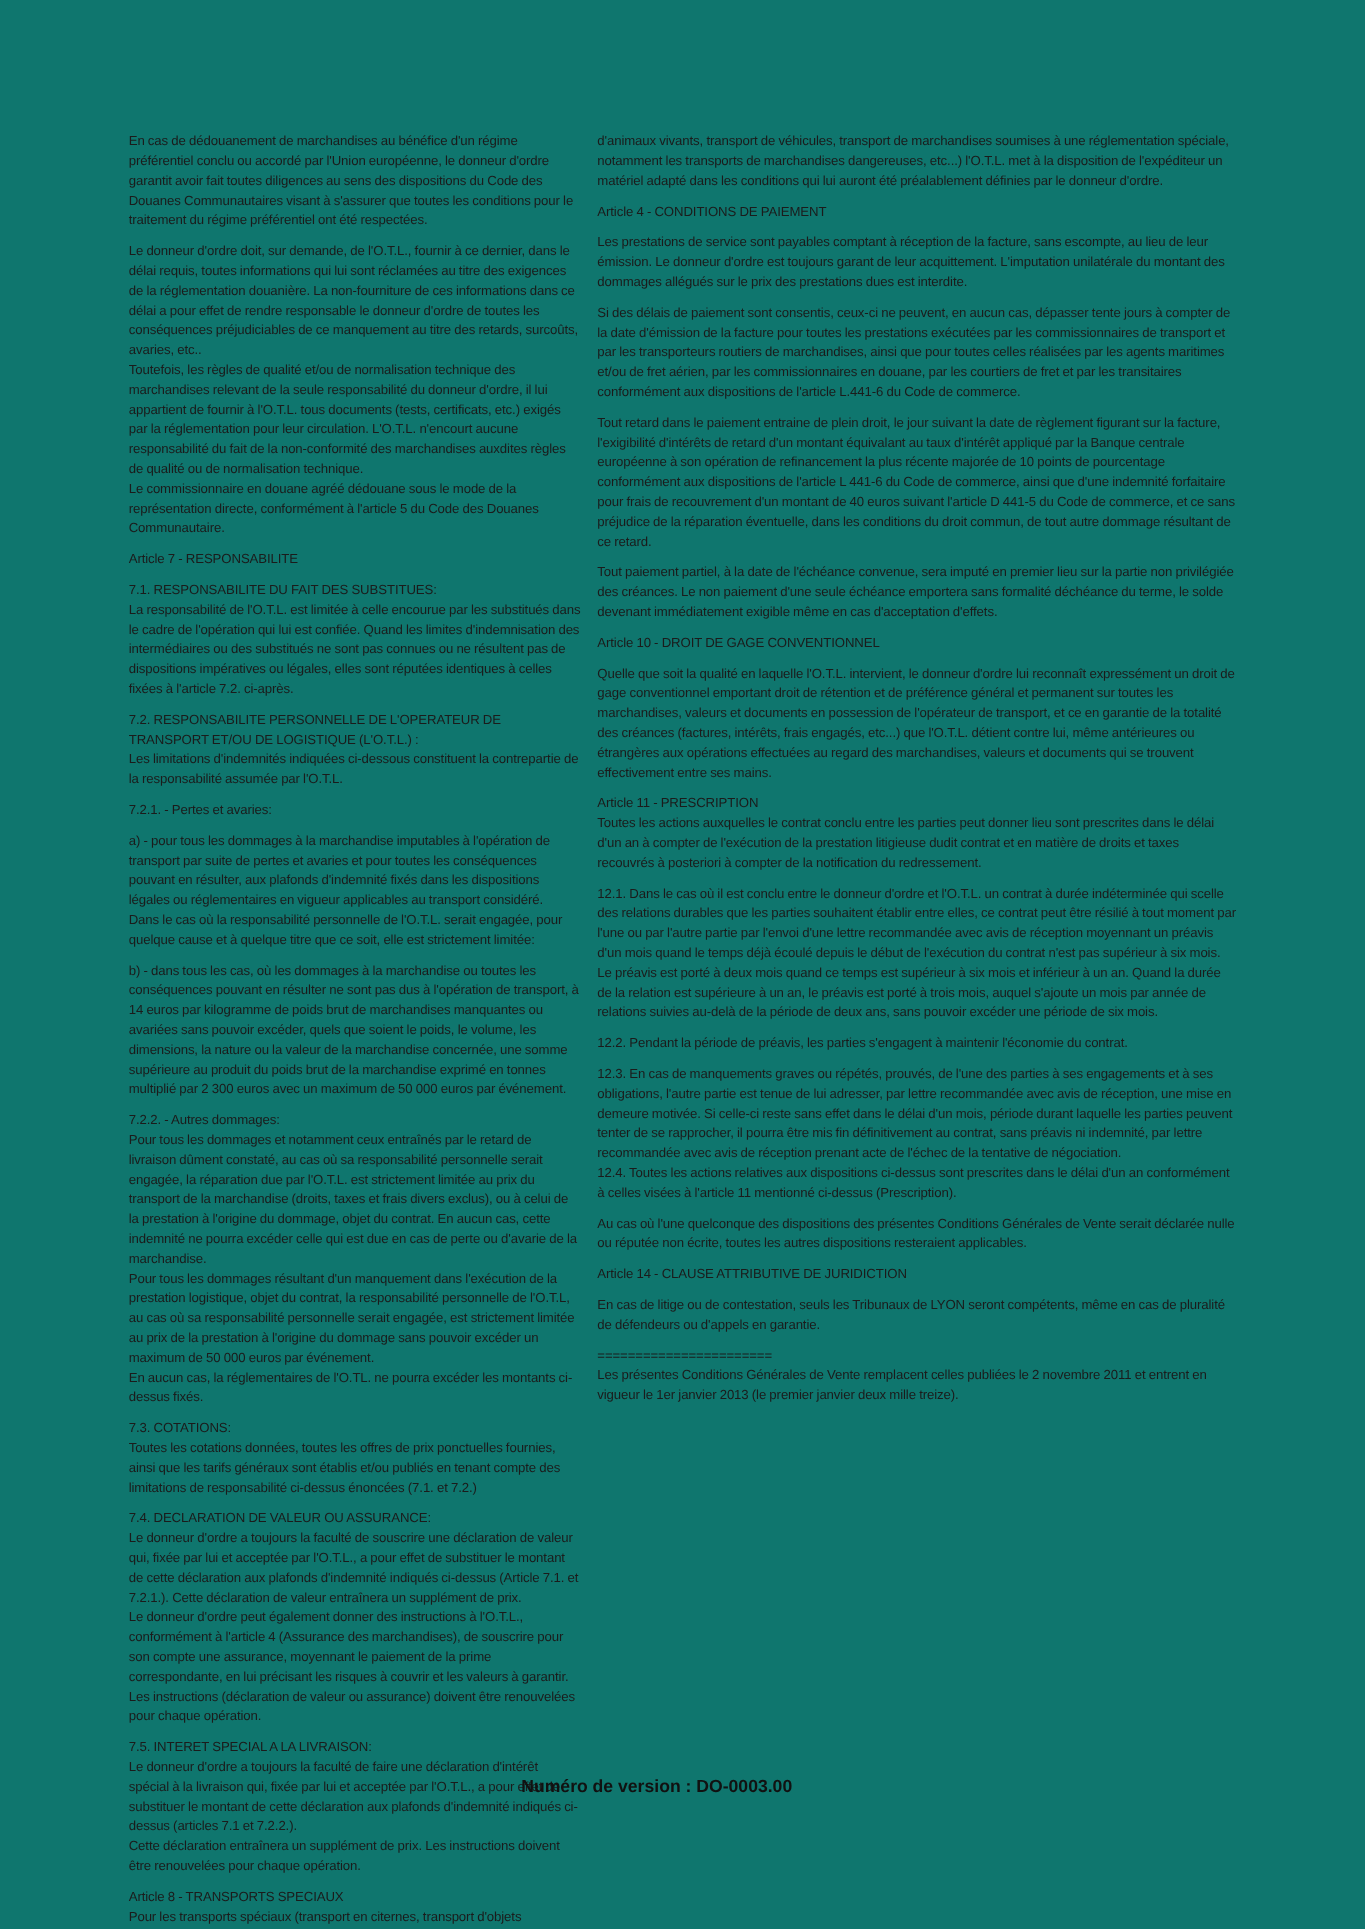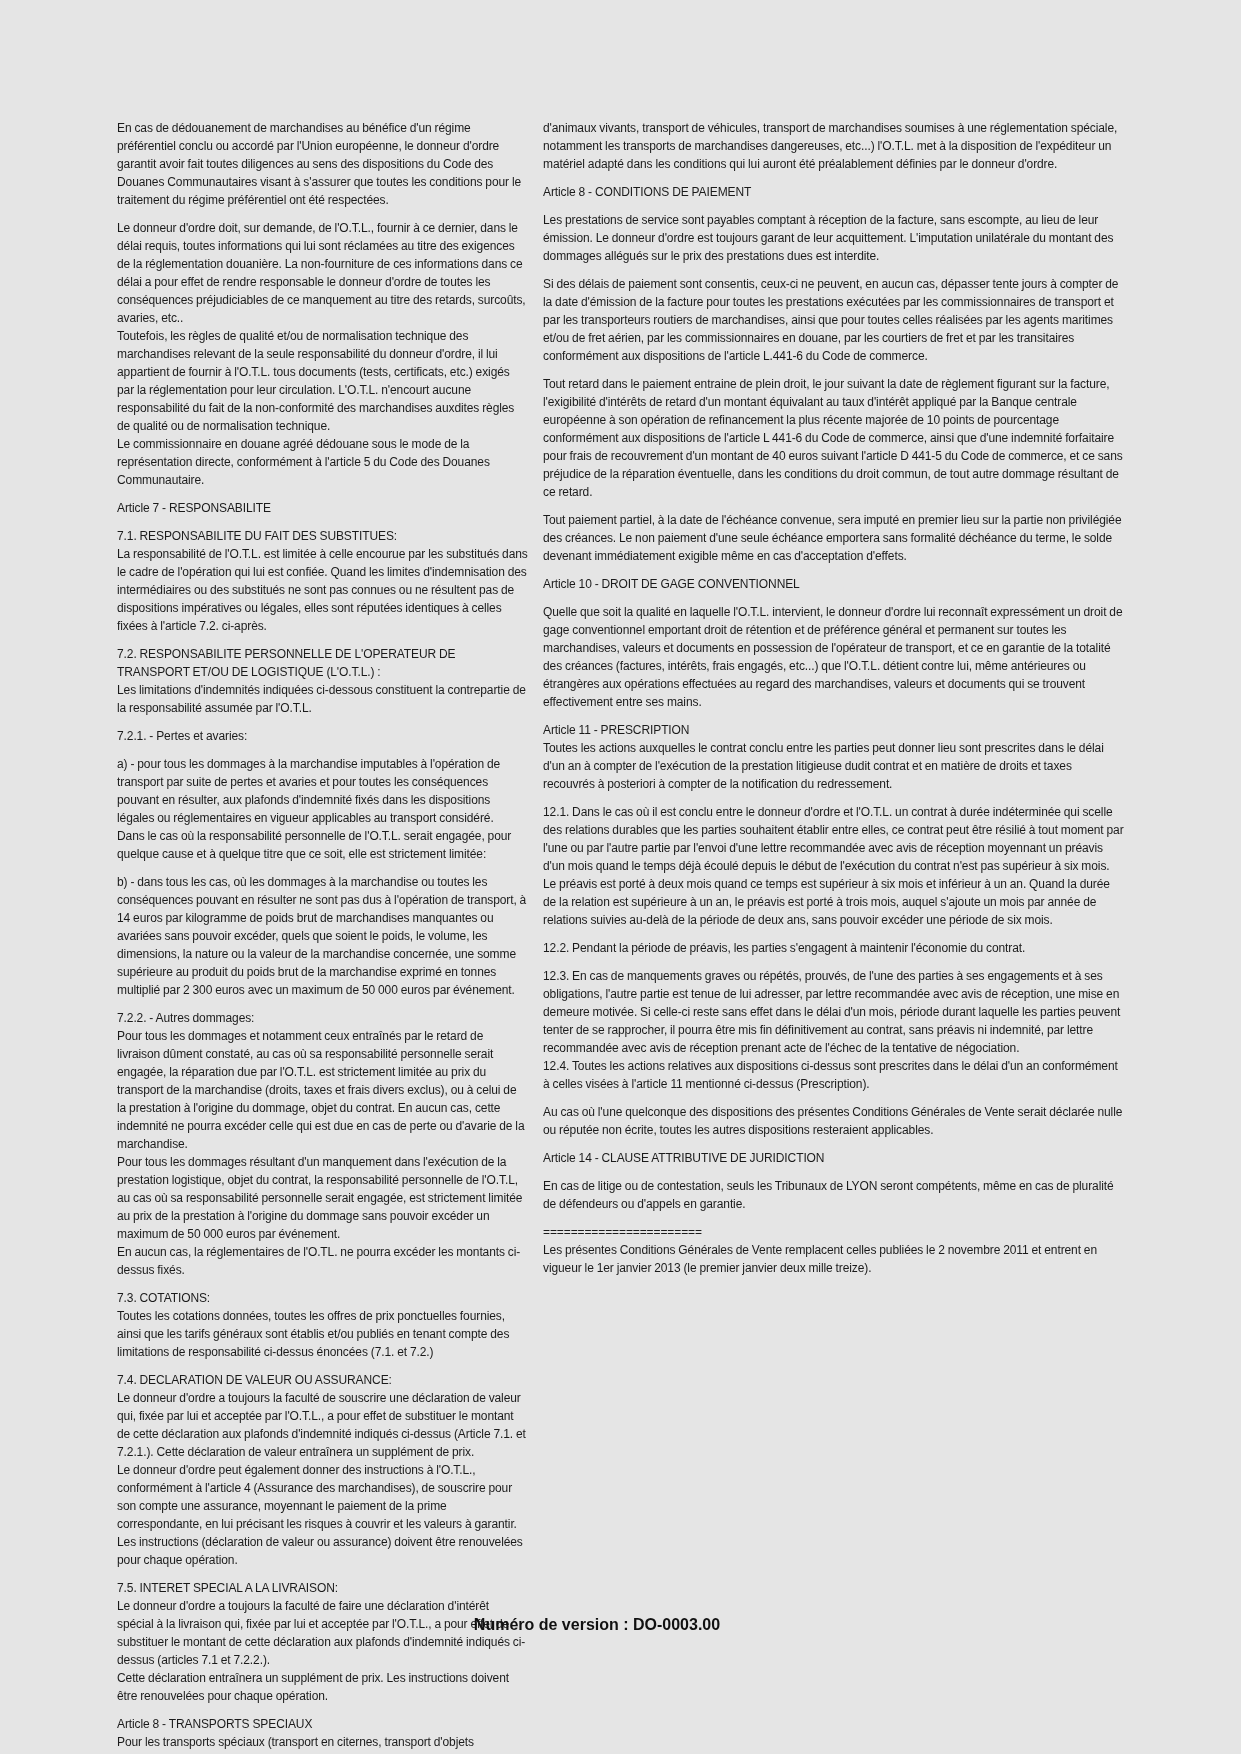--- a/index.html
+++ b/index.html
@@ -4,21 +4,21 @@
 <style>
   html, body {
     margin: 0;
     padding: 0;
     background: #ffffff;
   }
   .page {
     position: relative;
     width: 1241px;
     height: 1754px;
-    background: #e5e5e5;
+    background: #0f766e;
     overflow: hidden;
     font-family: "Liberation Sans", sans-serif;
     color: #1b1b1b;
   }
   .columns {
     position: absolute;
     left: 117px;
     top: 119px;
     display: flex;
     gap: 15px;
@@ -77,21 +77,21 @@
         <p class="para tight">Le donneur d'ordre peut également donner des instructions à l'O.T.L., conformément à l'article 4 (Assurance des marchandises), de souscrire pour son compte une assurance, moyennant le paiement de la prime correspondante, en lui précisant les risques à couvrir et les valeurs à garantir.</p>
         <p class="para tight">Les instructions (déclaration de valeur ou assurance) doivent être renouvelées pour chaque opération.</p>
         <p class="para">7.5. INTERET SPECIAL A LA LIVRAISON:</p>
         <p class="para tight">Le donneur d'ordre a toujours la faculté de faire une déclaration d'intérêt spécial à la livraison qui, fixée par lui et acceptée par l'O.T.L., a pour effet de substituer le montant de cette déclaration aux plafonds d'indemnité indiqués ci-dessus (articles 7.1 et 7.2.2.).</p>
         <p class="para tight">Cette déclaration entraînera un supplément de prix. Les instructions doivent être renouvelées pour chaque opération.</p>
         <p class="para">Article 8 - TRANSPORTS SPECIAUX</p>
         <p class="para tight">Pour les transports spéciaux (transport en citernes, transport d'objets indivisibles, transport de marchandises périssables sous température dirigée, transport</p>
       </div>
     <div class="col col-right">
         <p class="para">d'animaux vivants, transport de véhicules, transport de marchandises soumises à une réglementation spéciale, notamment les transports de marchandises dangereuses, etc...) l'O.T.L. met à la disposition de l'expéditeur un matériel adapté dans les conditions qui lui auront été préalablement définies par le donneur d'ordre.</p>
-        <p class="para">Article 8 - CONDITIONS DE PAIEMENT</p>
+        <p class="para">Article 4 - CONDITIONS DE PAIEMENT</p>
         <p class="para">Les prestations de service sont payables comptant à réception de la facture, sans escompte, au lieu de leur émission. Le donneur d'ordre est toujours garant de leur acquittement. L'imputation unilatérale du montant des dommages allégués sur le prix des prestations dues est interdite.</p>
         <p class="para">Si des délais de paiement sont consentis, ceux-ci ne peuvent, en aucun cas, dépasser tente jours à compter de la date d'émission de la facture pour toutes les prestations exécutées par les commissionnaires de transport et par les transporteurs routiers de marchandises, ainsi que pour toutes celles réalisées par les agents maritimes et/ou de fret aérien, par les commissionnaires en douane, par les courtiers de fret et par les transitaires conformément aux dispositions de l'article L.441-6 du Code de commerce.</p>
         <p class="para">Tout retard dans le paiement entraine de plein droit, le jour suivant la date de règlement figurant sur la facture, l'exigibilité d'intérêts de retard d'un montant équivalant au taux d'intérêt appliqué par la Banque centrale européenne à son opération de refinancement la plus récente majorée de 10 points de pourcentage conformément aux dispositions de l'article L 441-6 du Code de commerce, ainsi que d'une indemnité forfaitaire pour frais de recouvrement d'un montant de 40 euros suivant l'article D 441-5 du Code de commerce, et ce sans préjudice de la réparation éventuelle, dans les conditions du droit commun, de tout autre dommage résultant de ce retard.</p>
         <p class="para">Tout paiement partiel, à la date de l'échéance convenue, sera imputé en premier lieu sur la partie non privilégiée des créances. Le non paiement d'une seule échéance emportera sans formalité déchéance du terme, le solde devenant immédiatement exigible même en cas d'acceptation d'effets.</p>
         <p class="para">Article 10 - DROIT DE GAGE CONVENTIONNEL</p>
         <p class="para">Quelle que soit la qualité en laquelle l'O.T.L. intervient, le donneur d'ordre lui reconnaît expressément un droit de gage conventionnel emportant droit de rétention et de préférence général et permanent sur toutes les marchandises, valeurs et documents en possession de l'opérateur de transport, et ce en garantie de la totalité des créances (factures, intérêts, frais engagés, etc...) que l'O.T.L. détient contre lui, même antérieures ou étrangères aux opérations effectuées au regard des marchandises, valeurs et documents qui se trouvent effectivement entre ses mains.</p>
         <p class="para">Article 11 - PRESCRIPTION</p>
         <p class="para tight">Toutes les actions auxquelles le contrat conclu entre les parties peut donner lieu sont prescrites dans le délai d'un an à compter de l'exécution de la prestation litigieuse dudit contrat et en matière de droits et taxes recouvrés à posteriori à compter de la notification du redressement.</p>
         <p class="para">12.1. Dans le cas où il est conclu entre le donneur d'ordre et l'O.T.L. un contrat à durée indéterminée qui scelle des relations durables que les parties souhaitent établir entre elles, ce contrat peut être résilié à tout moment par l'une ou par l'autre partie par l'envoi d'une lettre recommandée avec avis de réception moyennant un préavis d'un mois quand le temps déjà écoulé depuis le début de l'exécution du contrat n'est pas supérieur à six mois. Le préavis est porté à deux mois quand ce temps est supérieur à six mois et inférieur à un an. Quand la durée de la relation est supérieure à un an, le préavis est porté à trois mois, auquel s'ajoute un mois par année de relations suivies au-delà de la période de deux ans, sans pouvoir excéder une période de six mois.</p>
         <p class="para">12.2. Pendant la période de préavis, les parties s'engagent à maintenir l'économie du contrat.</p>

